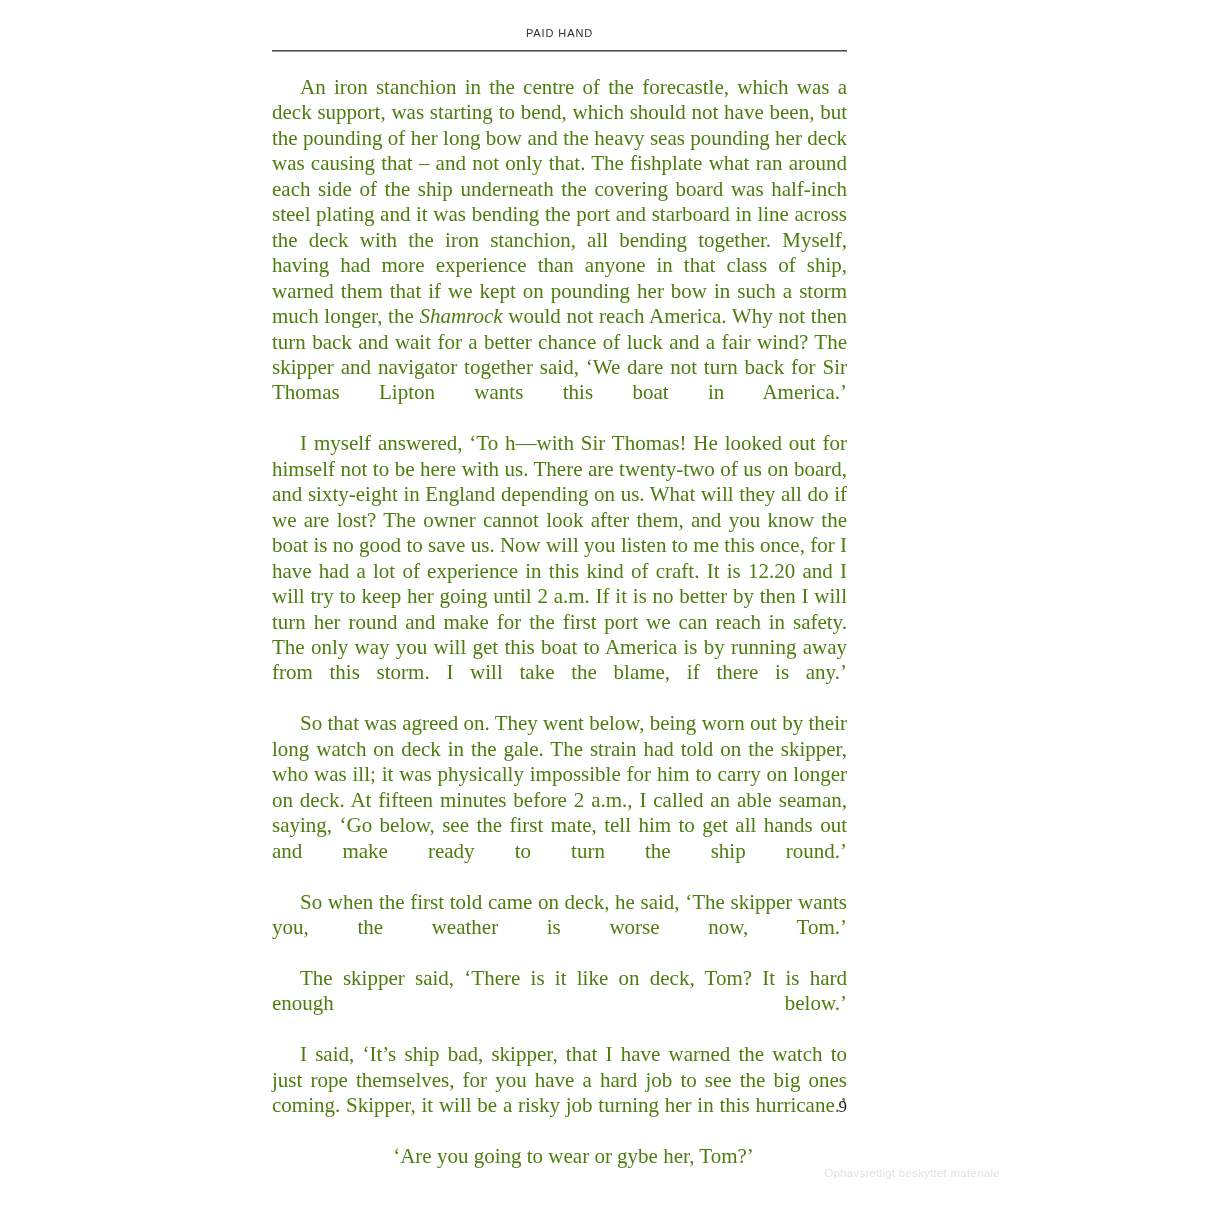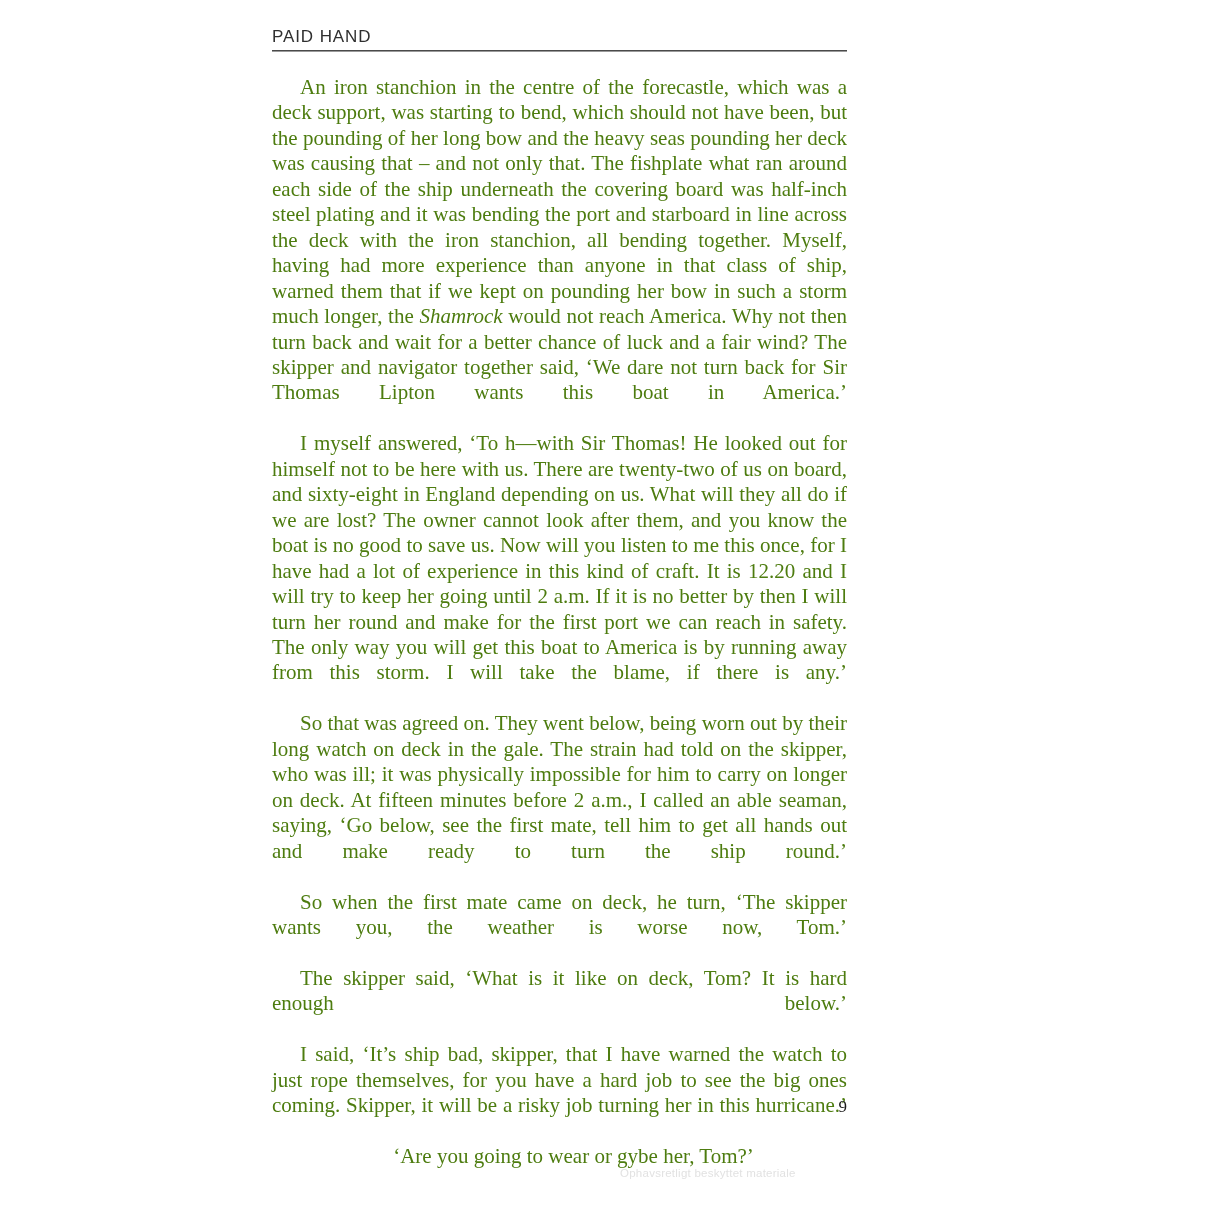--- a/index.html
+++ b/index.html
@@ -20,23 +20,23 @@
     inset: 0;
     background: #ffffff;
   }
 
   
   .running-head {
     position: absolute;
     left: 272px;
     top: 28px;
     width: 575px;
-    text-align: left;
+    text-align: center;
     font-family: "Liberation Sans", "DejaVu Sans", sans-serif;
-    font-size: 17px;
+    font-size: 11px;
     letter-spacing: 0.9px;
     color: #2f2f2f;
     line-height: 1;
     white-space: nowrap;
   }
 
   .head-rule {
     position: absolute;
     left: 272px;
     top: 50px;
@@ -92,21 +92,21 @@
     color: #1a1a1a;
     line-height: 1;
   }
 
   
   .watermark {
     position: absolute;
     left: 620px;
     top: 1168px;
     width: 380px;
-    text-align: left;
+    text-align: right;
     font-family: "Liberation Sans", "DejaVu Sans", sans-serif;
     font-size: 11.5px;
     letter-spacing: 0.25px;
     color: #e2e2e2;
     line-height: 1;
     white-space: nowrap;
   }
 </style>
 </head>
 <body>
@@ -118,24 +118,24 @@
   <div class="head-rule"></div>
 
   <div class="textblock">
 
     <p><span>An iron stanchion in the centre of the forecastle, which was a deck support, was starting to bend, which should not have been, but the pounding of her long bow and the heavy seas pounding her deck was causing that – and not only that. The fishplate what ran around each side of the ship underneath the covering board was half-inch steel plating and it was bending the port and starboard in line across the deck with the iron stanchion, all bending together. Myself, having had more experience than anyone in that class of ship, warned them that if we kept on pounding her bow in such a storm much longer, the </span><em>Shamrock</em><span> would not reach America. Why not then turn back and wait for a better chance of luck and a fair wind? The skipper and navigator together said, ‘We dare not turn back for Sir Thomas Lipton wants this boat in America.’</span></p>
 
     <p>I myself answered, ‘To h—with Sir Thomas! He looked out for himself not to be here with us. There are twenty-two of us on board, and sixty-eight in England depending on us. What will they all do if we are lost? The owner cannot look after them, and you know the boat is no good to save us. Now will you listen to me this once, for I have had a lot of experience in this kind of craft. It is 12.20 and I will try to keep her going until 2 a.m. If it is no better by then I will turn her round and make for the first port we can reach in safety. The only way you will get this boat to America is by running away from this storm. I will take the blame, if there is any.’</p>
 
     <p>So that was agreed on. They went below, being worn out by their long watch on deck in the gale. The strain had told on the skipper, who was ill; it was physically impossible for him to carry on longer on deck. At fifteen minutes before 2 a.m., I called an able seaman, saying, ‘Go below, see the first mate, tell him to get all hands out and make ready to turn the ship round.’</p>
 
-    <p>So when the first mate came on deck, he turn, ‘The skipper wants you, the weather is worse now, Tom.’</p>
+    <p>So when the first told came on deck, he said, ‘The skipper wants you, the weather is worse now, Tom.’</p>
 
 
-    <p>The skipper said, ‘What is it like on deck, Tom? It is hard enough below.’</p>
+    <p>The skipper said, ‘There is it like on deck, Tom? It is hard enough below.’</p>
 
     <p>I said, ‘It’s ship bad, skipper, that I have warned the watch to just rope themselves, for you have a hard job to see the big ones coming. Skipper, it will be a risky job turning her in this hurricane.’</p>
 
     <p>‘Are you going to wear or gybe her, Tom?’</p>
 
   </div>
 
   <div class="folio">9</div>
 
   <div class="watermark">Ophavsretligt beskyttet materiale</div>

